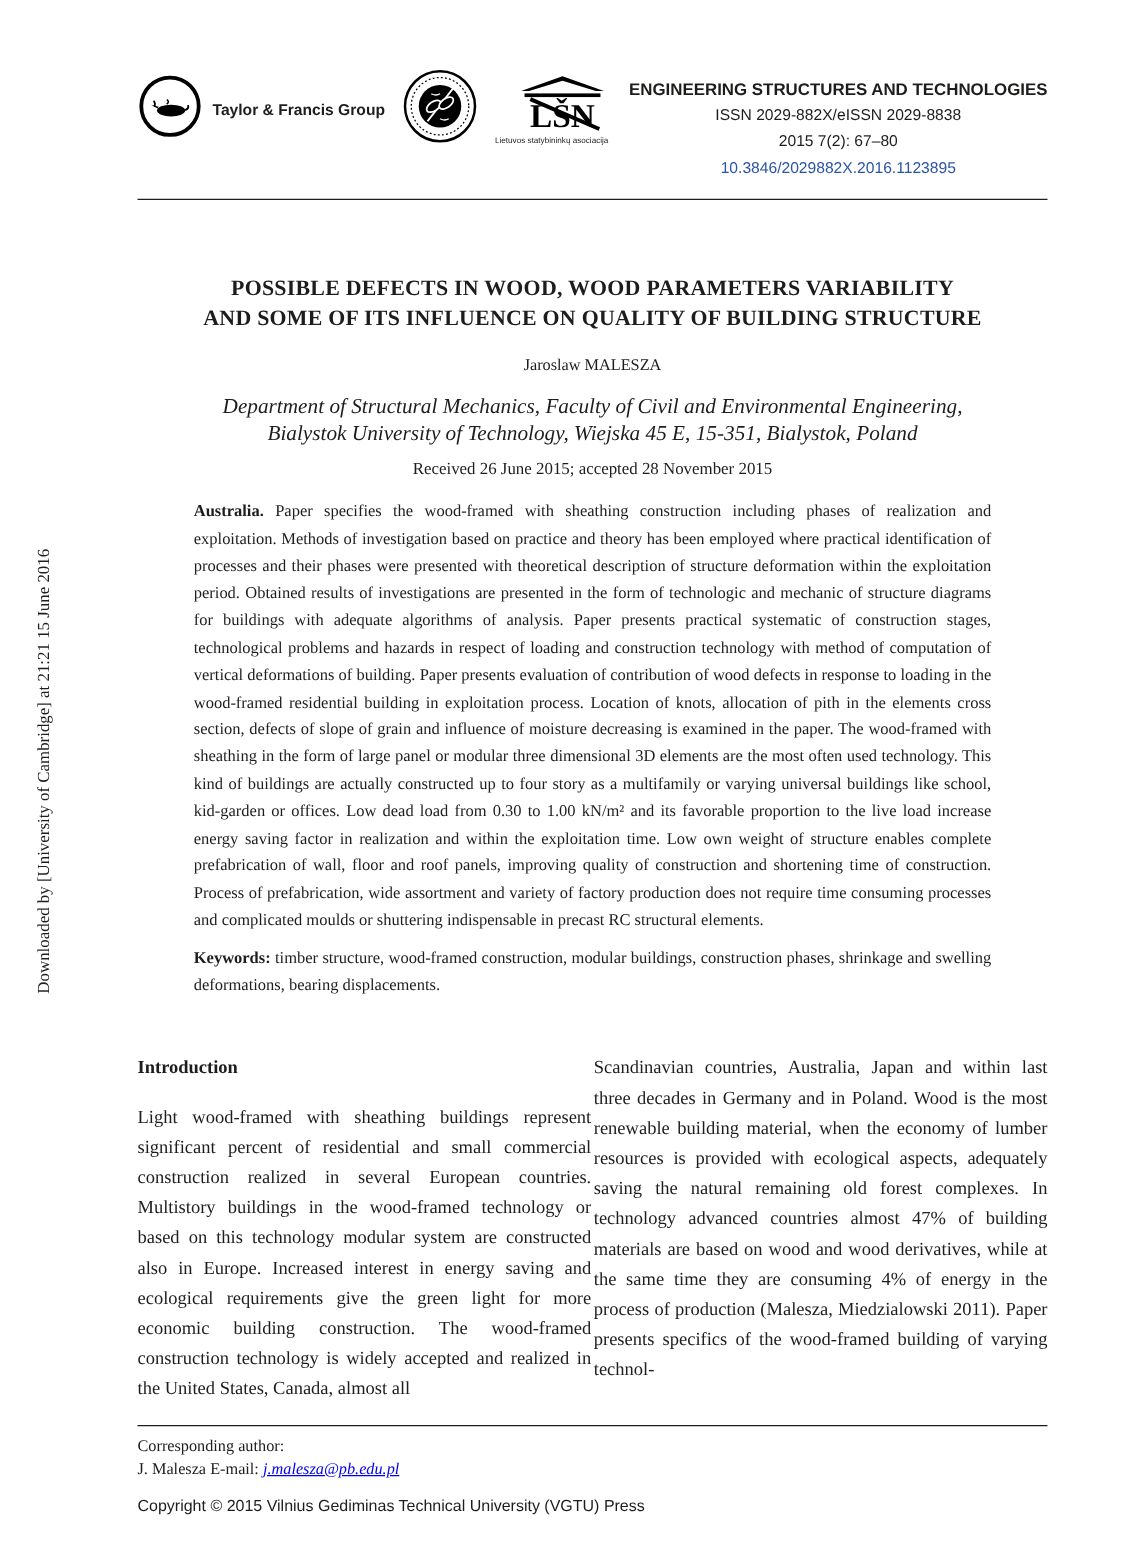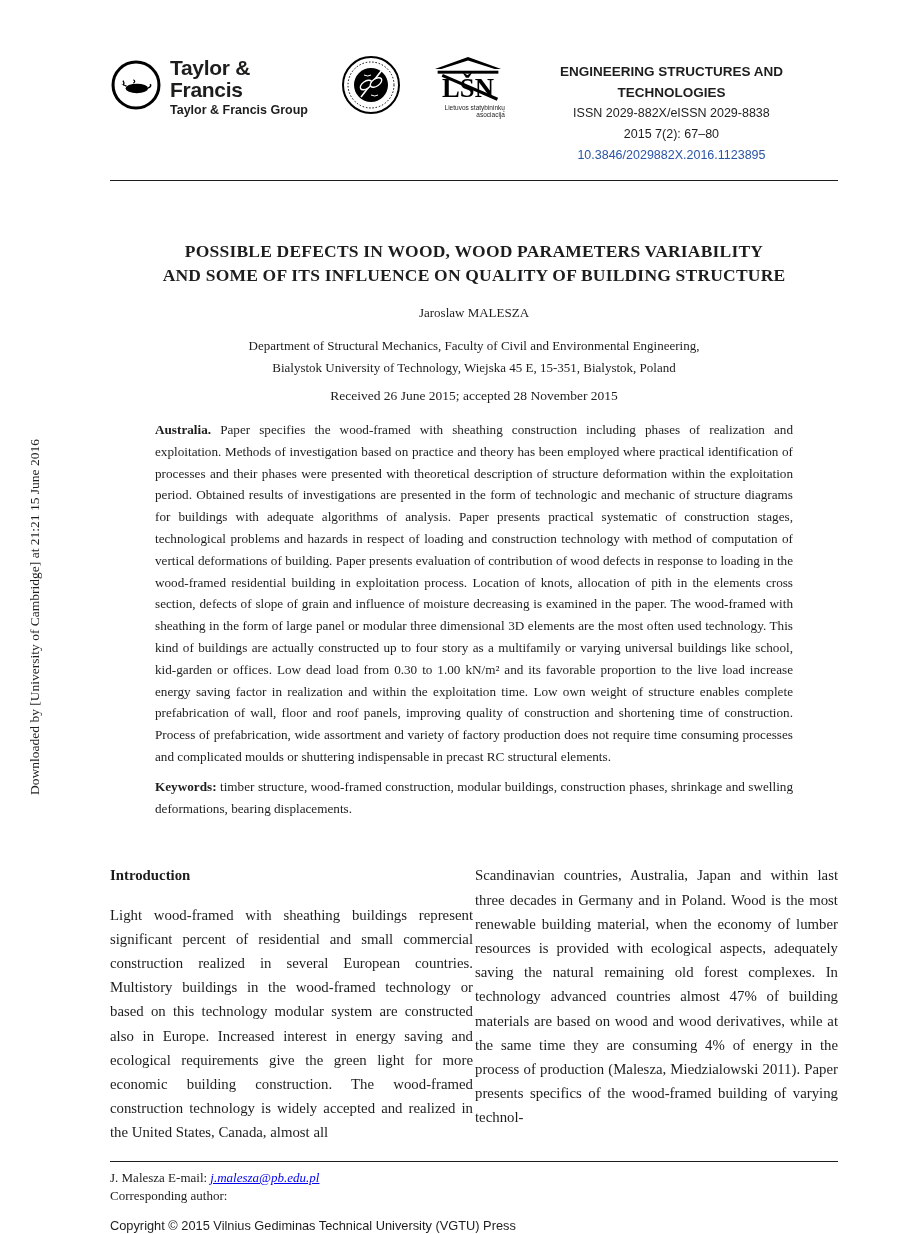--- a/index.html
+++ b/index.html
@@ -57,21 +57,22 @@
     text-align:center;
     font-weight:bold;
     font-size:17.5px;
     line-height:24px;
     letter-spacing:0.2px;
   }
   .author { margin-top:18px; text-align:center; font-size:13px; }
   .affiliation {
     margin-top:14px;
     text-align:center;
-    font-size:13px;
+    font-style:italic;
+    font-size:17px;
     line-height:22px;
   }
   .received { margin-top:9px; text-align:center; font-size:13.5px; }
 
   .abstract {
     margin:15px 45px 0 45px;
     text-align:justify;
     font-size:13.2px;
     line-height:21.8px;
   }
@@ -119,21 +120,20 @@
           <svg width="52" height="52" viewBox="0 0 60 60">
             <circle cx="30" cy="30" r="26.5" fill="none" stroke="#000" stroke-width="3.5"></circle>
             <ellipse cx="31" cy="34" rx="13" ry="5.5" fill="#000"></ellipse>
             <path d="M18.5 32 L12.5 28.5 L19.5 30.5 Z" fill="#000"></path>
             <path d="M15 25 q2 3 0.5 5.5" fill="none" stroke="#000" stroke-width="1.6"></path>
             <path d="M44 33.5 q4 -1.5 2.5 -4.5" fill="none" stroke="#000" stroke-width="1.8"></path>
             <path d="M27 24 q3 1.5 0 4" fill="none" stroke="#000" stroke-width="1.4"></path>
           </svg>
         </span>
         <div class="tandf-text">
-          <div class="tandf-name">Taylor &amp; Francis</div>
           <div class="tandf-group">Taylor &amp; Francis Group</div>
         </div>
       </div>
 
       <span>
         <svg width="60" height="60" viewBox="0 0 60 60">
           <circle cx="30" cy="30" r="28" fill="none" stroke="#000" stroke-width="2"></circle>
           <circle cx="30" cy="30" r="23" fill="none" stroke="#000" stroke-width="1" stroke-dasharray="1.5,1.8"></circle>
           <circle cx="30" cy="30" r="17" fill="#000"></circle>
           <path d="M20 42 L41 15" stroke="#fff" stroke-width="1.6" fill="none"></path>
@@ -196,25 +196,25 @@
       <div>Light wood-framed with sheathing buildings represent significant percent of residential and small commercial construction realized in several European countries. Multistory buildings in the wood-framed technology or based on this technology modular system are constructed also in Europe. Increased interest in energy saving and ecological requirements give the green light for more economic building construction. The wood-framed construction technology is widely accepted and realized in the United States, Canada, almost all</div>
     </div>
     <div class="col">
       <div>Scandinavian countries, Australia, Japan and within last three decades in Germany and in Poland. Wood is the most renewable building material, when the economy of lumber resources is provided with ecological aspects, adequately saving the natural remaining old forest complexes. In technology advanced countries almost 47% of building materials are based on wood and wood derivatives, while at the same time they are consuming 4% of energy in the process of production (Malesza, Miedzialowski 2011). Paper presents specifics of the wood-framed building of varying technol-</div>
     </div>
   </div>
 
   <div class="footer">
     <hr class="footer-rule">
     <div class="corresponding">
+      <div>Corresponding author:</div>
       <div>
         <span>J. Malesza E-mail: </span>
         <a href="#" class="email">j.malesza@pb.edu.pl</a>
       </div>
-      <div>Corresponding author:</div>
     </div>
     <div class="copyright-block">
       <div>Copyright © 2015 Vilnius Gediminas Technical University (VGTU) Press</div>
 
     </div>
   </div>
 
 </div>
 
 </body></html>

